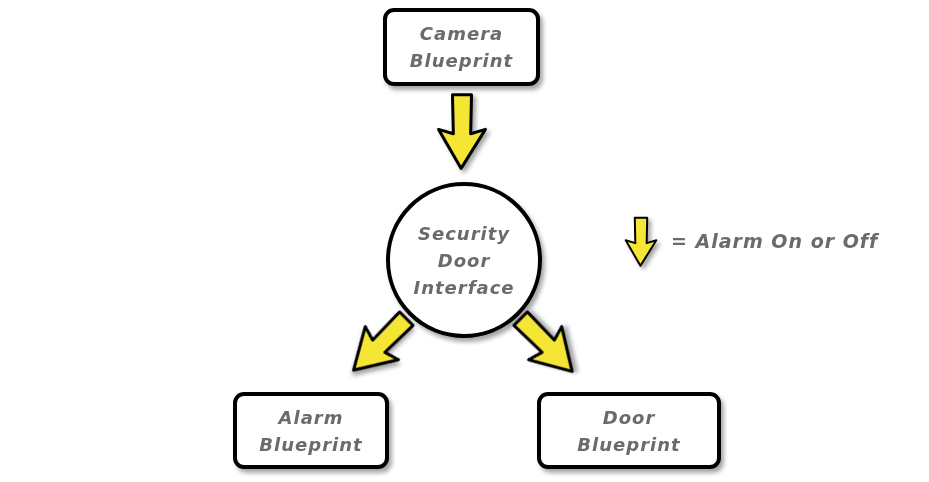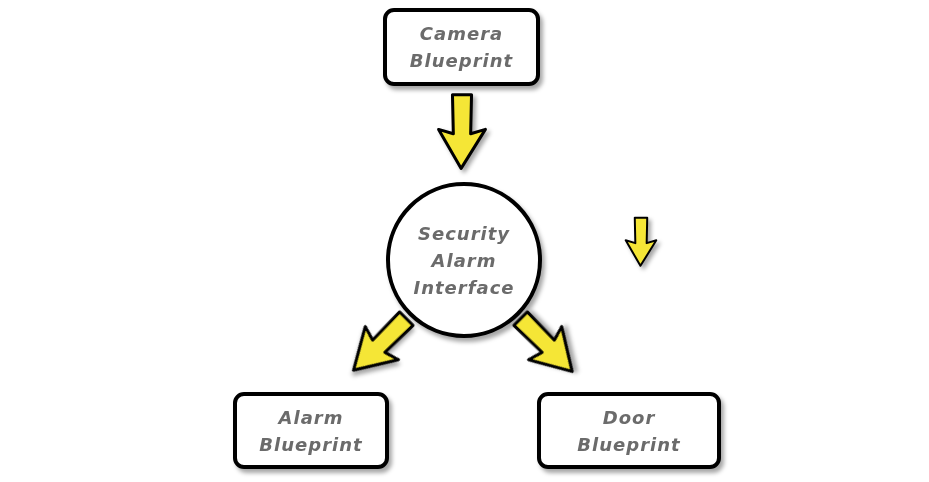--- a/index.html
+++ b/index.html
@@ -64,21 +64,21 @@
     <span class="label">Camera
 Blueprint</span>
   </div>
 
   <svg class="arrow" style="left:436px; top:87px;" width="52" height="90" viewBox="0 0 60 92">
     <polygon points="19,3 41,3 40,48 57,43 29,88 3,43 20,48"></polygon>
   </svg>
 
   <div class="node circle" style="left:386px; top:182px; width:156px; height:156px;">
     <span class="label">Security
-Alarm
+Door
 Interface</span>
   </div>
 
   <svg class="arrow" style="left:354px; top:300px; transform:rotate(45deg);" width="52" height="90" viewBox="0 0 60 92">
     <polygon points="19,3 41,3 40,48 57,43 29,88 3,43 20,48"></polygon>
   </svg>
 
   <svg class="arrow" style="left:521px; top:300px; transform:rotate(-45deg);" width="52" height="90" viewBox="0 0 60 92">
     <polygon points="19,3 41,3 40,48 57,43 29,88 3,43 20,48"></polygon>
   </svg>
@@ -89,14 +89,15 @@
   </div>
 
   <div class="node box" style="left:537px; top:392px; width:184px; height:77px;">
     <span class="label">Door
 Blueprint</span>
   </div>
 
   <svg class="arrow" style="left:624px; top:210px;" width="34" height="64" viewBox="0 0 60 92">
     <polygon points="19,3 41,3 40,48 57,43 29,88 3,43 20,48"></polygon>
   </svg>
+  <div class="legend-label" style="left:671px; top:230px;">= Alarm On or Off</div>
 
 </div>
 
 </body></html>

